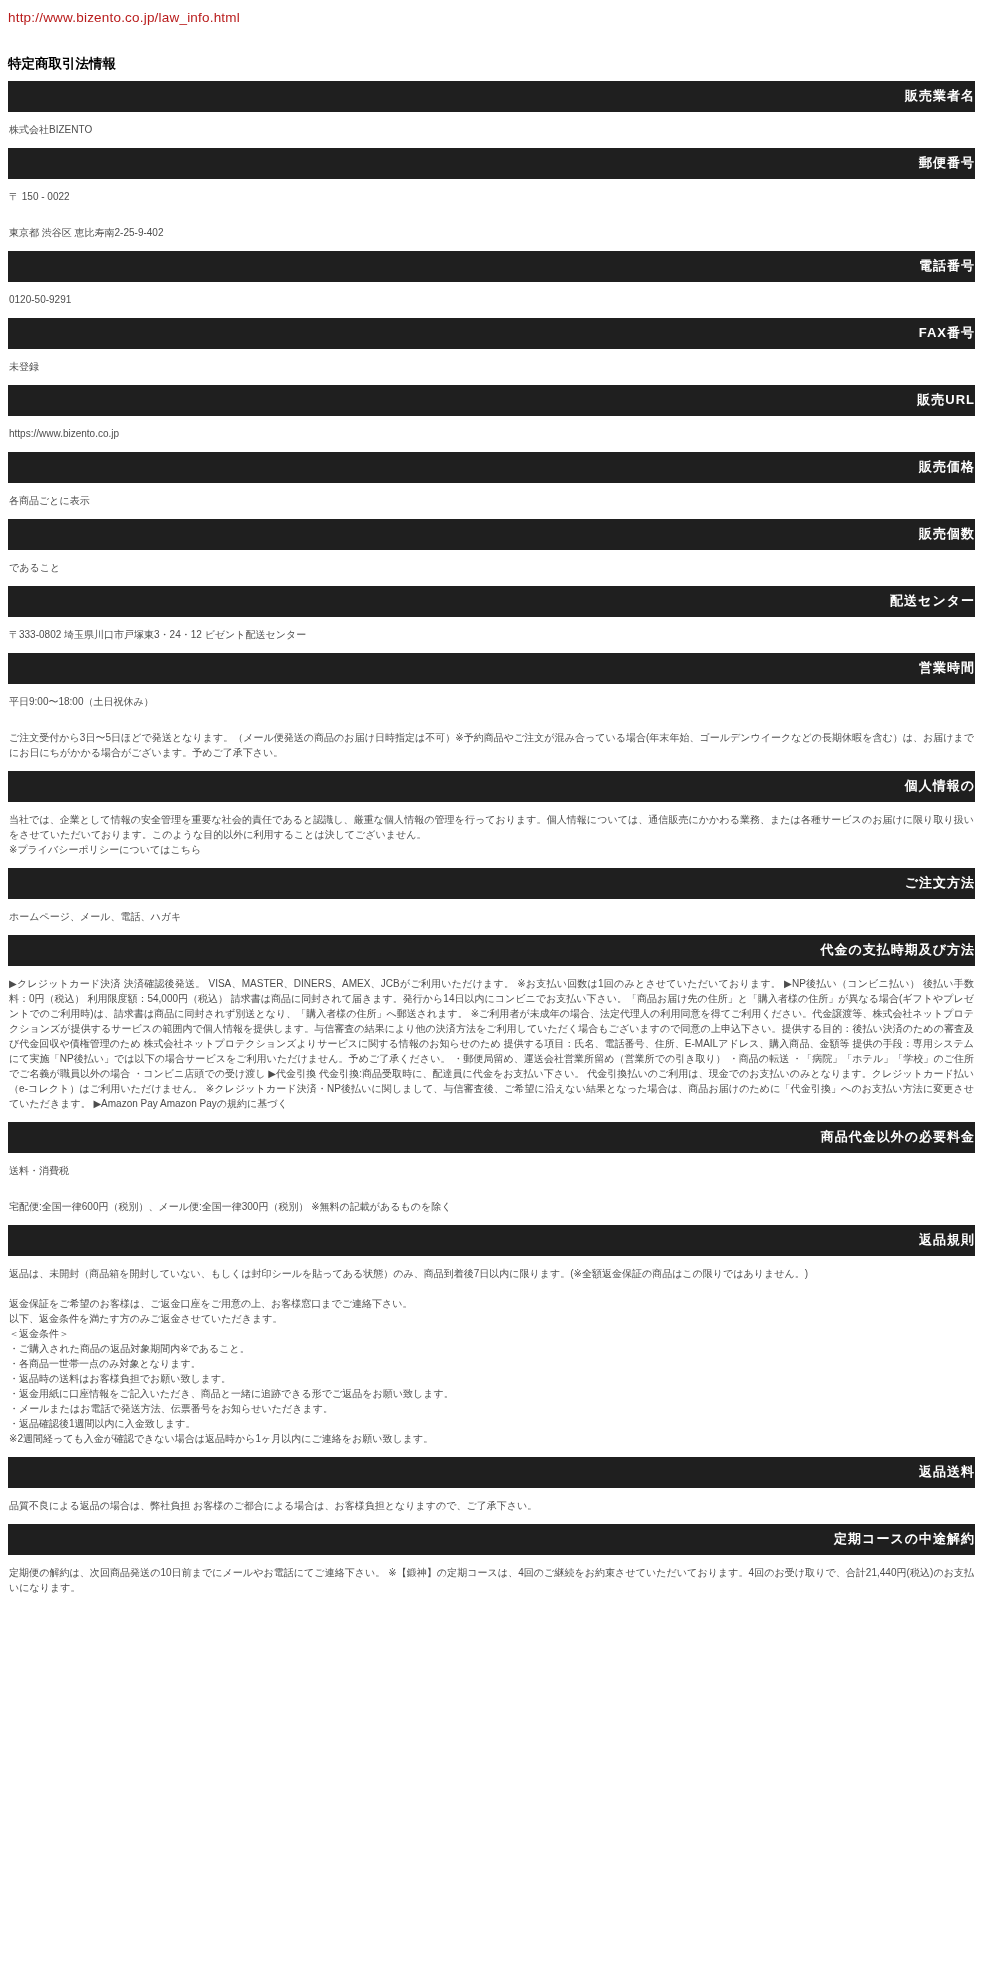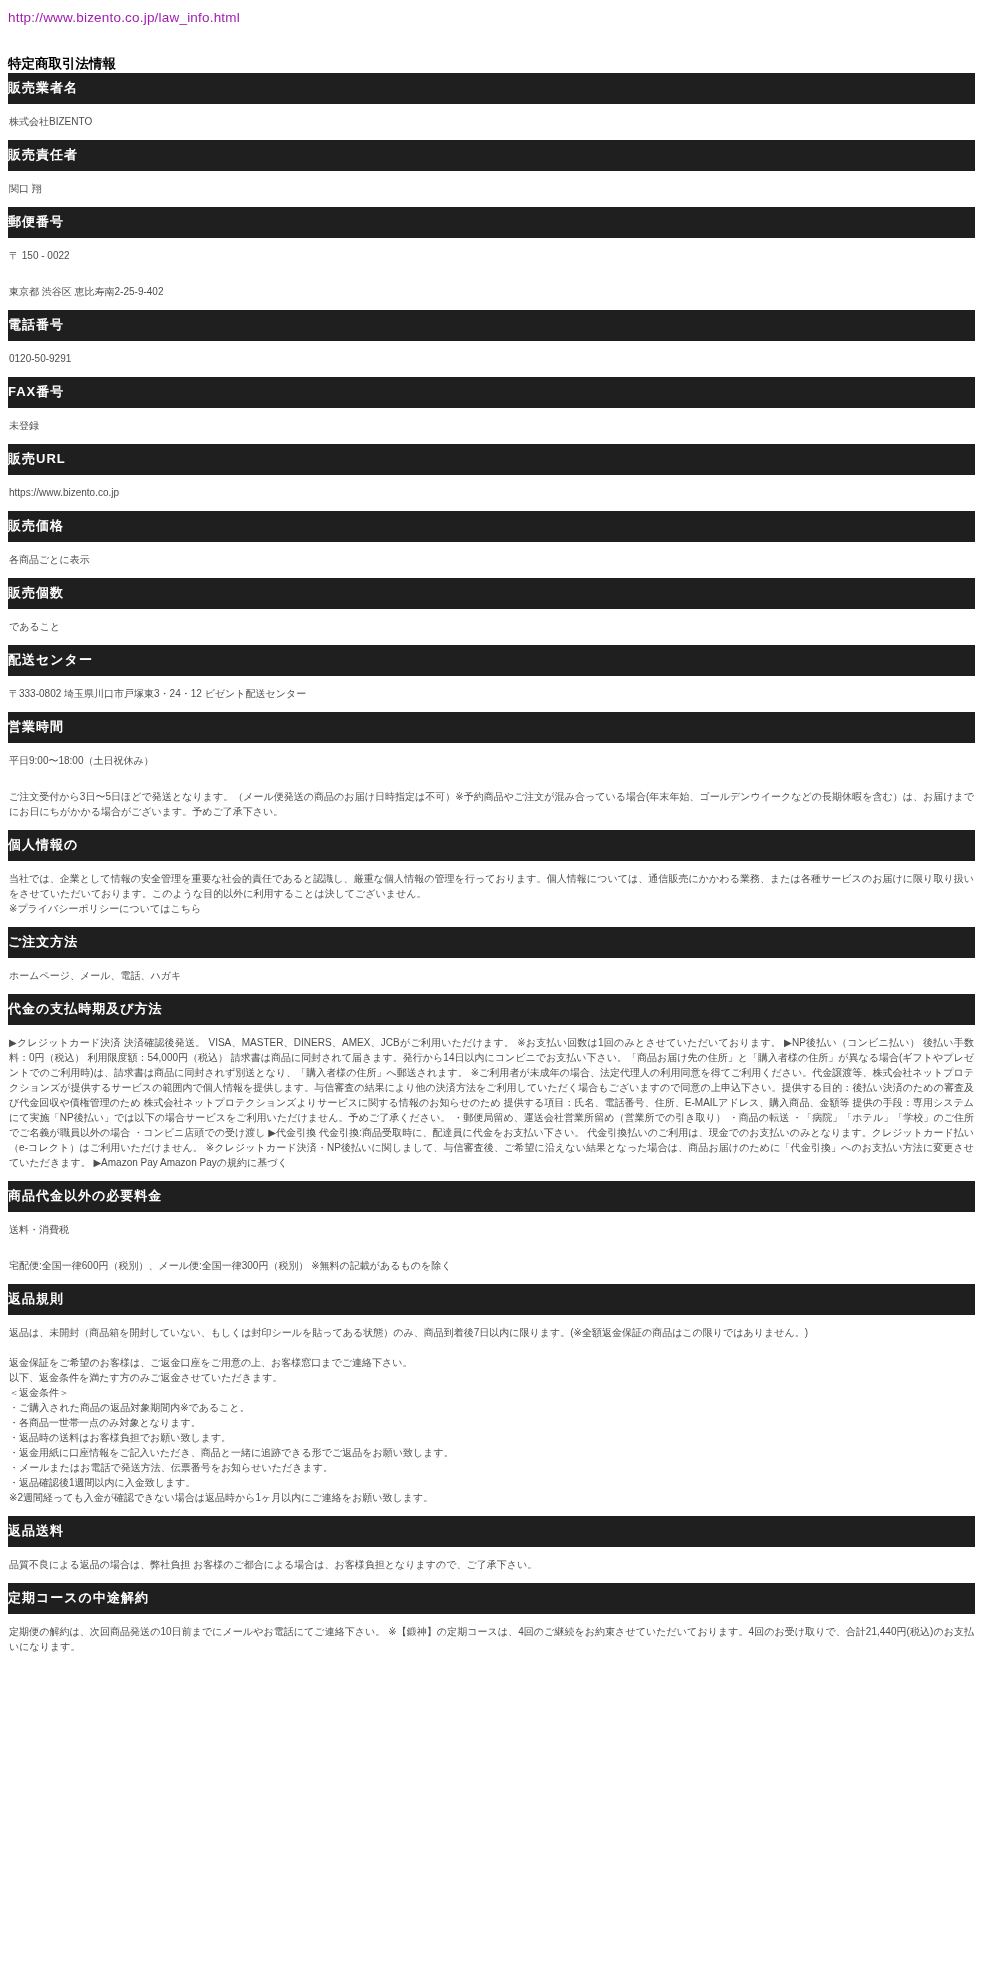--- a/index.html
+++ b/index.html
@@ -5,36 +5,36 @@
   html, body { margin: 0; padding: 0; }
   body {
     width: 983px;
     background: #ffffff;
     font-family: "Liberation Sans", "DejaVu Sans", sans-serif;
     -webkit-font-smoothing: antialiased;
   }
   .content { margin: 0 8px; }
   .page-url {
     font-size: 13.5px;
-    color: #a21caf;
+    color: #b91c1c;
     padding: 10px 0 2px 0;
     letter-spacing: 0.2px;
   }
   .page-title {
     font-size: 13.5px;
     font-weight: bold;
     color: #000;
-    margin: 28px 0 0 0;
+    margin: 28px 0 8px 0;
   }
   .section-title {
     background: #1f1f1f;
     color: #ffffff;
     font-size: 13px;
     font-weight: bold;
-    text-align: left;
+    text-align: right;
     padding: 6px 0 7px 0;
     letter-spacing: 1px;
   }
   .section-body {
     font-size: 10px;
     color: #4d4d4d;
     line-height: 1.5;
     padding: 10px 1px 11px 1px;
     white-space: pre-line;
     text-align: justify;
@@ -46,24 +46,20 @@
 <div class="content">
 
   <div class="page-url">http://www.bizento.co.jp/law_info.html</div>
   <div class="page-title">特定商取引法情報</div>
 
   <div>
     <div class="section-title">販売業者名</div>
     <div class="section-body">株式会社BIZENTO</div>
   </div>
 
-  <div>
-    <div class="section-title">販売責任者</div>
-    <div class="section-body">関口 翔</div>
-  </div>
 
   <div>
     <div class="section-title">郵便番号</div>
     <div class="section-body">〒 150 - 0022</div>
   </div>
 
   <div>
     <div class="section-body">東京都 渋谷区 恵比寿南2-25-9-402</div>
   </div>
 

